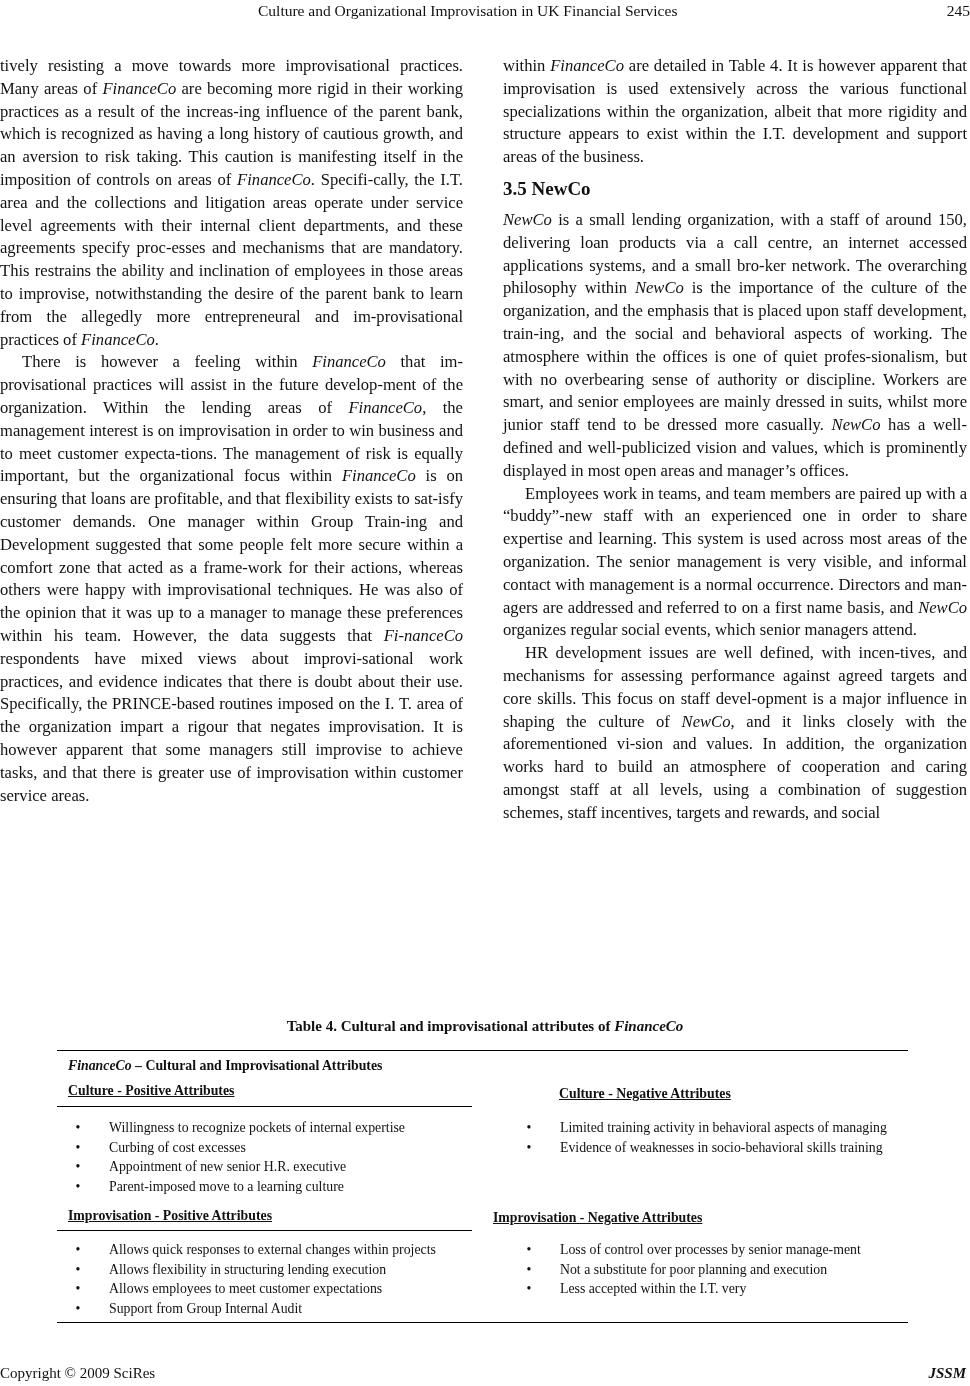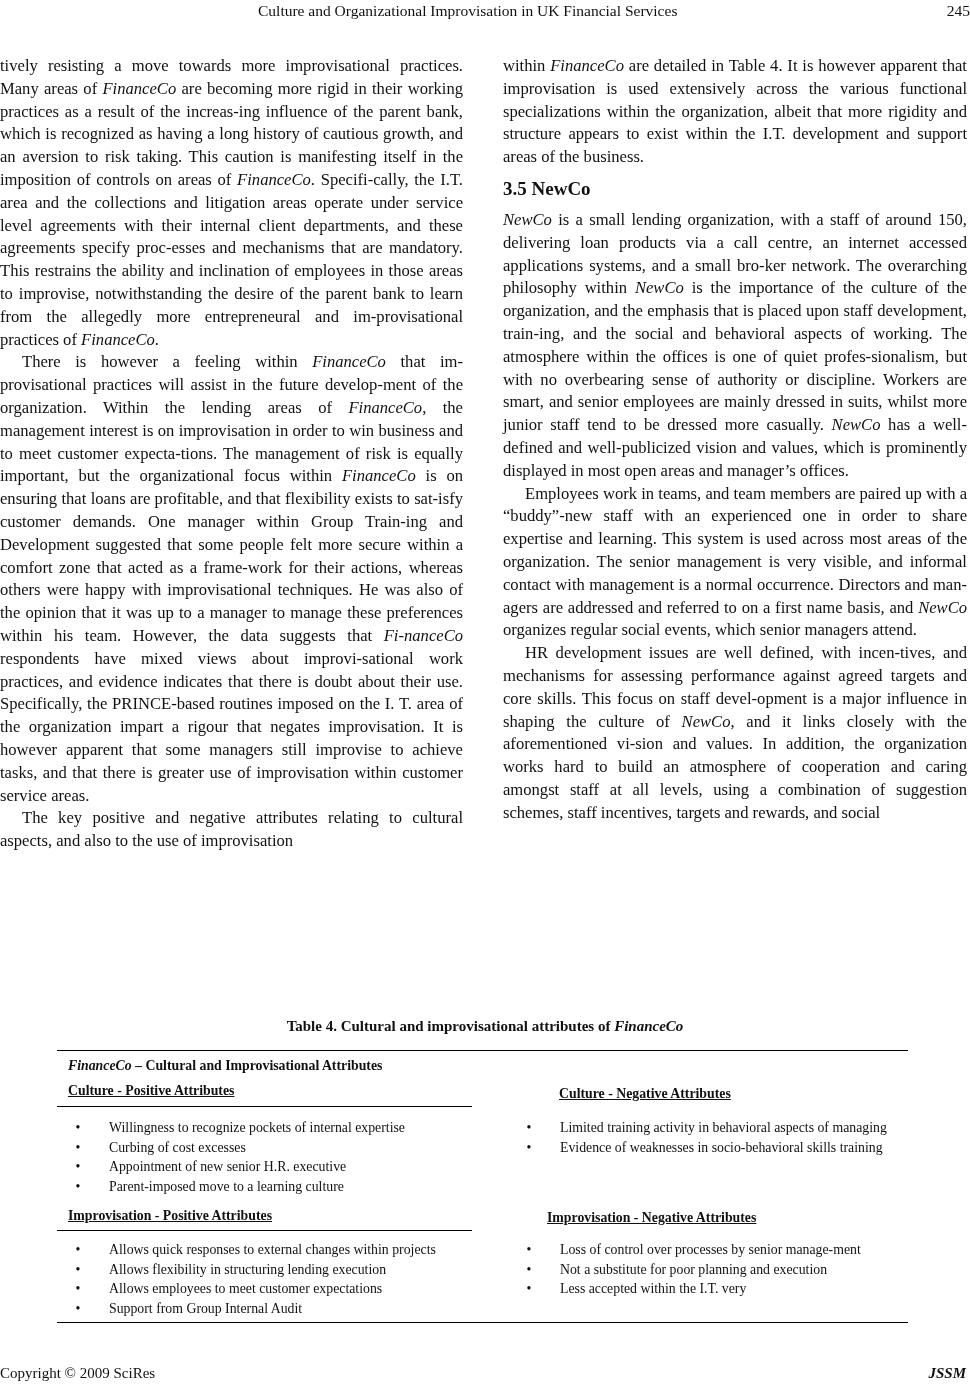--- a/index.html
+++ b/index.html
@@ -56,21 +56,20 @@
 <body>
 
 <div class="running-head">
   <span class="title">Culture and Organizational Improvisation in UK Financial Services</span>
   <span class="pageno">245</span>
 </div>
 
 <div class="col left">
   <p><span>tively resisting a move towards more improvisational practices. Many areas of </span><em>FinanceCo</em><span> are becoming more rigid in their working practices as a result of the increas-ing influence of the parent bank, which is recognized as having a long history of cautious growth, and an aversion to risk taking. This caution is manifesting itself in the imposition of controls on areas of </span><em>FinanceCo</em><span>. Specifi-cally, the I.T. area and the collections and litigation areas operate under service level agreements with their internal client departments, and these agreements specify proc-esses and mechanisms that are mandatory. This restrains the ability and inclination of employees in those areas to improvise, notwithstanding the desire of the parent bank to learn from the allegedly more entrepreneural and im-provisational practices of </span><em>FinanceCo</em><span>.</span></p>
   <p class="indent"><span>There is however a feeling within </span><em>FinanceCo</em><span> that im-provisational practices will assist in the future develop-ment of the organization. Within the lending areas of </span><em>FinanceCo</em><span>, the management interest is on improvisation in order to win business and to meet customer expecta-tions. The management of risk is equally important, but the organizational focus within </span><em>FinanceCo</em><span> is on ensuring that loans are profitable, and that flexibility exists to sat-isfy customer demands. One manager within Group Train-ing and Development suggested that some people felt more secure within a comfort zone that acted as a frame-work for their actions, whereas others were happy with improvisational techniques. He was also of the opinion that it was up to a manager to manage these preferences within his team. However, the data suggests that </span><em>Fi-nanceCo</em><span> respondents have mixed views about improvi-sational work practices, and evidence indicates that there is doubt about their use. Specifically, the PRINCE-based routines imposed on the I. T. area of the organization impart a rigour that negates improvisation. It is however apparent that some managers still improvise to achieve tasks, and that there is greater use of improvisation within customer service areas.</span></p>
-  <p class="indent"><span>The key positive and negative attributes relating to cultural aspects, and also to the use of improvisation</span></p>
 </div>
 
 <div class="col right">
   <p><span>within </span><em>FinanceCo</em><span> are detailed in Table 4. It is however apparent that improvisation is used extensively across the various functional specializations within the organization, albeit that more rigidity and structure appears to exist within the I.T. development and support areas of the business.</span></p>
   <h2>3.5 NewCo</h2>
   <p><em>NewCo</em><span> is a small lending organization, with a staff of around 150, delivering loan products via a call centre, an internet accessed applications systems, and a small bro-ker network. The overarching philosophy within </span><em>NewCo</em><span> is the importance of the culture of the organization, and the emphasis that is placed upon staff development, train-ing, and the social and behavioral aspects of working. The atmosphere within the offices is one of quiet profes-sionalism, but with no overbearing sense of authority or discipline. Workers are smart, and senior employees are mainly dressed in suits, whilst more junior staff tend to be dressed more casually. </span><em>NewCo</em><span> has a well-defined and well-publicized vision and values, which is prominently displayed in most open areas and manager’s offices.</span></p>
   <p class="indent"><span>Employees work in teams, and team members are paired up with a “buddy”-new staff with an experienced one in order to share expertise and learning. This system is used across most areas of the organization. The senior management is very visible, and informal contact with management is a normal occurrence. Directors and man-agers are addressed and referred to on a first name basis, and </span><em>NewCo</em><span> organizes regular social events, which senior managers attend.</span></p>
   <p class="indent"><span>HR development issues are well defined, with incen-tives, and mechanisms for assessing performance against agreed targets and core skills. This focus on staff devel-opment is a major influence in shaping the culture of </span><em>NewCo</em><span>, and it links closely with the aforementioned vi-sion and values. In addition, the organization works hard to build an atmosphere of cooperation and caring amongst staff at all levels, using a combination of suggestion schemes, staff incentives, targets and rewards, and social</span></p>
 </div>
 
@@ -108,21 +107,21 @@
 
   <div class="sec-label" style="left:11px; top:158px;">Improvisation - Positive Attributes</div>
   <div class="sec-rule" style="left:0; top:180px; width:415px;"></div>
   <ul class="blist" style="left:16px; top:190px; width:430px;">
       <li><span class="bullet">•</span><span class="txt">Allows quick responses to external changes within projects</span></li>
       <li><span class="bullet">•</span><span class="txt">Allows flexibility in structuring lending execution</span></li>
       <li><span class="bullet">•</span><span class="txt">Allows employees to meet customer expectations</span></li>
       <li><span class="bullet">•</span><span class="txt">Support from Group Internal Audit</span></li>
     </ul>
 
-  <div class="sec-label" style="left:490px; top:160px;">Improvisation - Negative Attributes</div>
+  <div class="sec-label" style="left:436px; top:160px;">Improvisation - Negative Attributes</div>
   <ul class="blist justify" style="left:467px; top:190px; width:375px;">
       <li>
         <span class="bullet">•</span>
         <span class="txt">Loss of control over processes by senior manage-ment</span>
       </li>
       <li>
         <span class="bullet">•</span>
         <span class="txt">Not a substitute for poor planning and execution</span>
       </li>
       <li>

